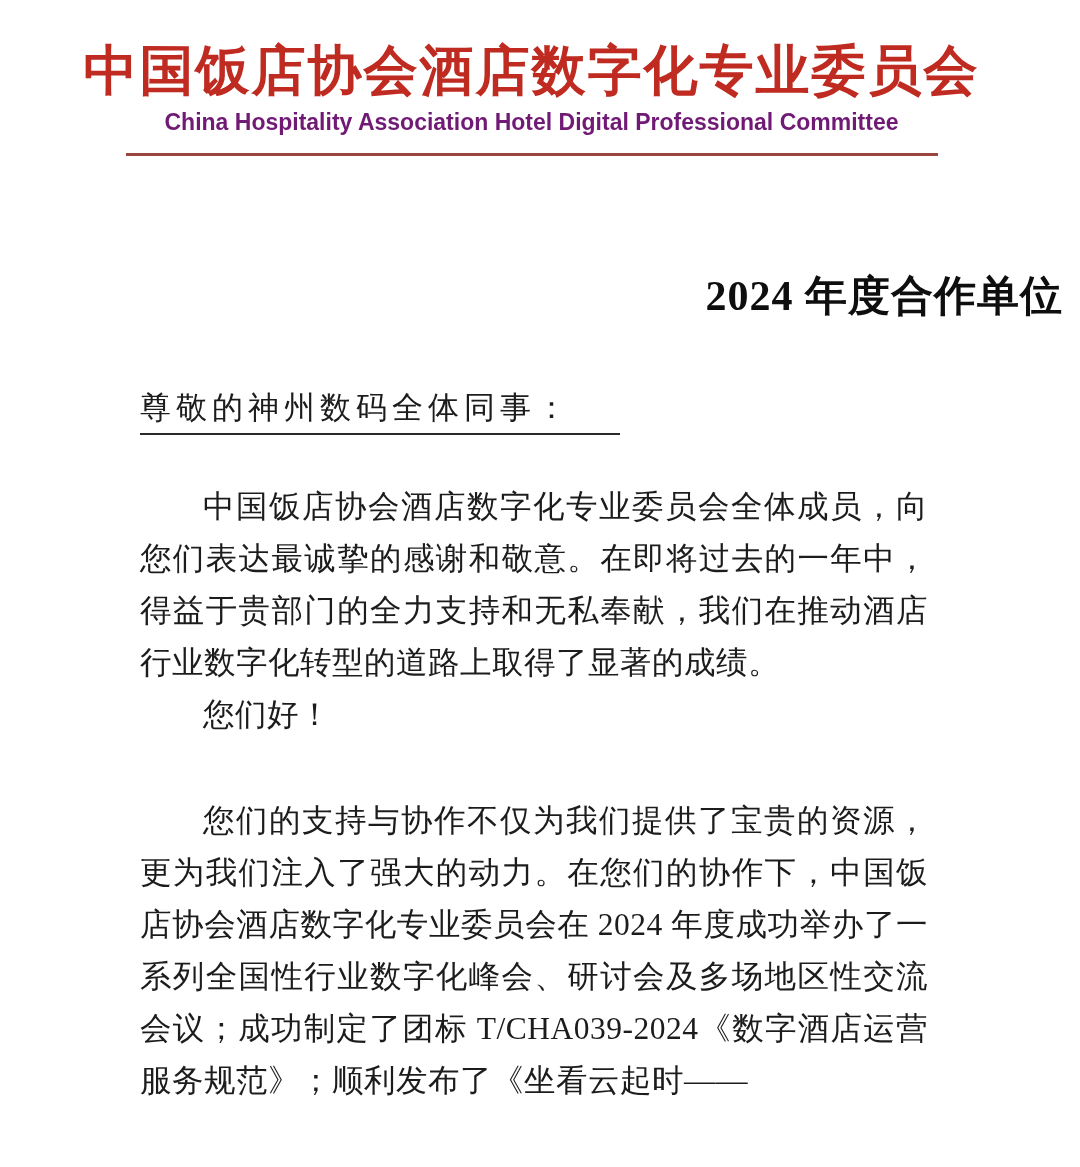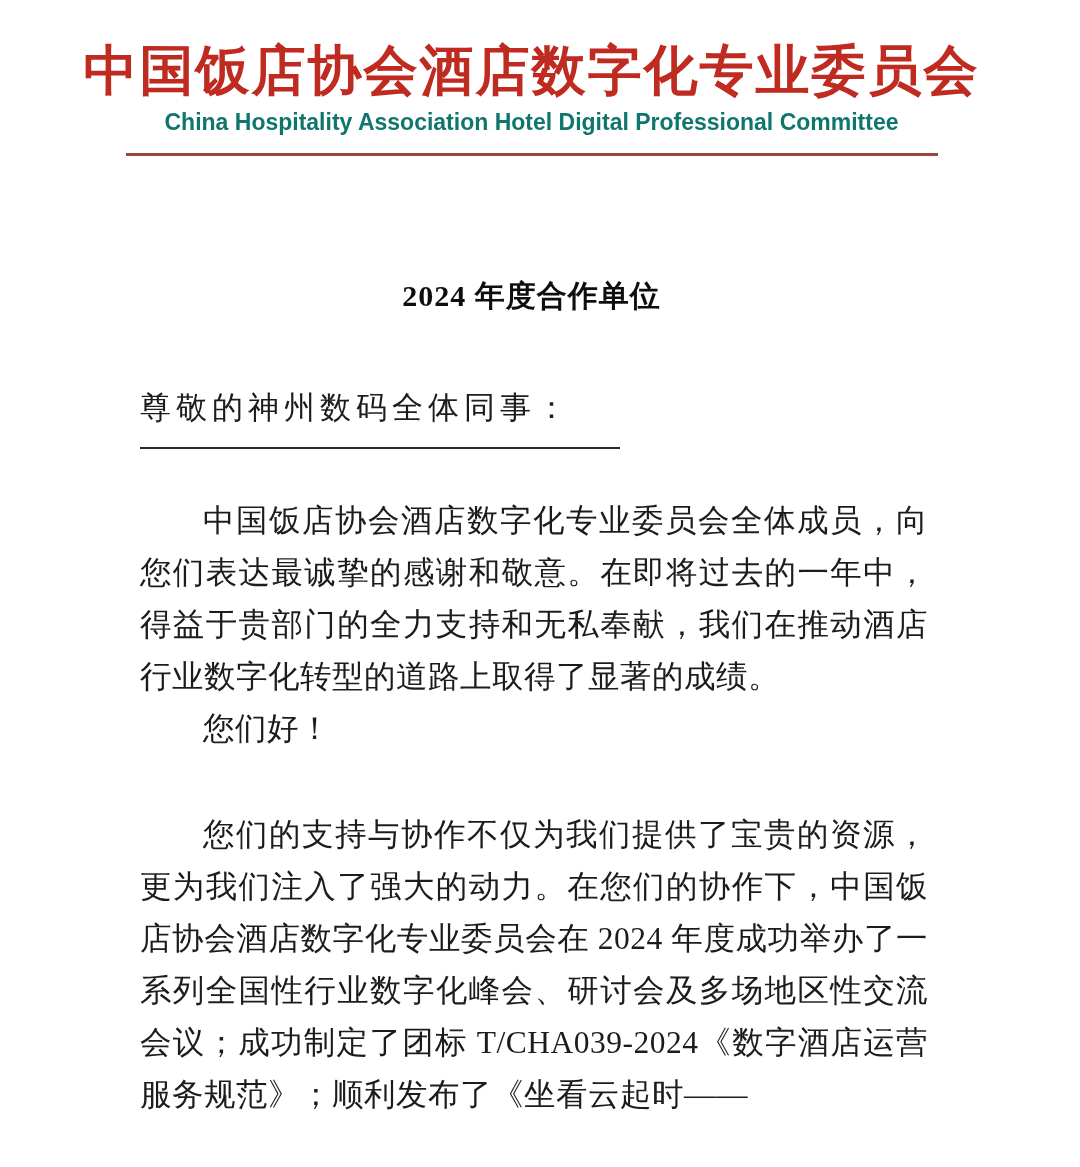--- a/index.html
+++ b/index.html
@@ -28,59 +28,60 @@
     line-height: 62px;
     letter-spacing: 2px;
     color: #bf2b21;
     margin: 0;
   }
   .letterhead-en {
     font-family: "Liberation Sans", "DejaVu Sans", sans-serif;
     font-weight: bold;
     font-size: 23px;
     line-height: 28px;
-    color: #0f766e;
+    color: #701a75;
     margin-top: 6px;
   }
   .letterhead-rule {
     width: 812px;
     height: 0;
     margin: 17px auto 0 auto;
     border: none;
     border-top: 3px solid #9a453d;
   }
   
   .letter-title {
     margin-top: 116px;
     text-align: center;
     font-weight: bold;
     color: #0e0e0e;
   }
   .letter-title-line1 {
-    font-size: 30px;
+    font-size: 42px;
     line-height: 48px;
     letter-spacing: 1px;
+    text-align: right;
   }
   .letter-title-line2 {
     font-size: 42px;
     line-height: 48px;
     margin-top: 18px;
     letter-spacing: 2px;
   }
   
   .salutation {
     margin: 68px 0 0 140px;
     font-size: 31px;
     line-height: 40px;
     color: #1c1c1c;
   }
   .salutation-text {
     display: inline-block;
     border-bottom: 2px solid #2a2a2a;
-    padding: 0 48px 19px 0;
+    padding: 0 48px 5px 0;
     letter-spacing: 5px;
   }
   
   .letter-body {
     margin: 46px 135px 0 140px;
     font-size: 31.5px;
     line-height: 52px;
     letter-spacing: 0.5px;
     text-align: justify;
     color: #1c1c1c;

